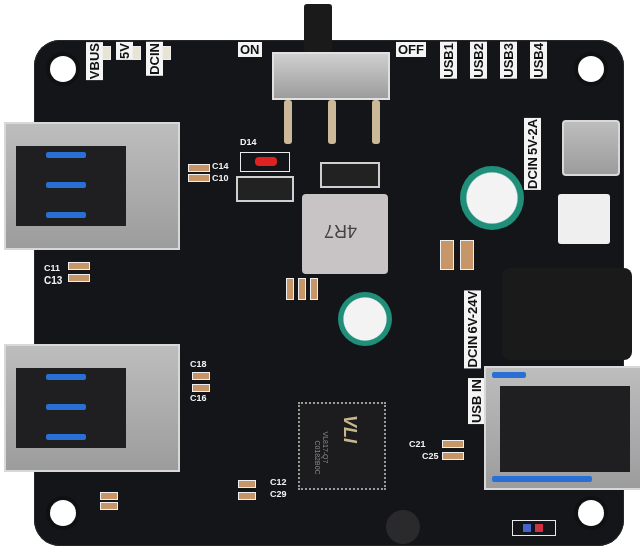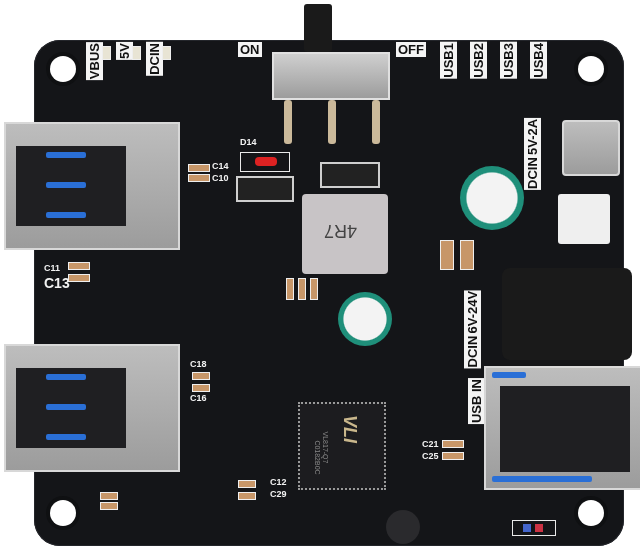--- a/index.html
+++ b/index.html
@@ -102,38 +102,38 @@
     <div class="silk" style="left:36px;top:16px;font-size:18px;color:#c9b78c;font-style:italic;transform:rotate(90deg);">VLI</div>
     <div class="silk" style="left:10px;top:40px;font-size:7px;color:#888;font-weight:normal;transform:rotate(90deg);">VL817-Q7</div>
     <div class="silk" style="left:0px;top:50px;font-size:7px;color:#888;font-weight:normal;transform:rotate(90deg);">C0182B0C</div>
   </div>
 
   <div class="smd" style="left:154px;top:124px;width:22px;height:8px;"></div>
   <div class="smd" style="left:154px;top:134px;width:22px;height:8px;"></div>
   <div class="silk" style="left:178px;top:122px;font-size:9px;">C14</div>
   <div class="silk" style="left:178px;top:134px;font-size:9px;">C10</div>
   <div class="silk" style="left:10px;top:224px;font-size:9px;">C11</div>
-  <div class="silk" style="left:10px;top:236px;font-size:14px;">C13</div>
+  <div class="silk" style="left:10px;top:236px;font-size:10px;">C13</div>
   <div class="smd" style="left:34px;top:222px;width:22px;height:8px;"></div>
   <div class="smd" style="left:34px;top:234px;width:22px;height:8px;"></div>
   <div class="silk" style="left:156px;top:320px;font-size:9px;">C18</div>
   <div class="smd" style="left:158px;top:332px;width:18px;height:8px;"></div>
   <div class="smd" style="left:158px;top:344px;width:18px;height:8px;"></div>
   <div class="silk" style="left:156px;top:354px;font-size:9px;">C16</div>
   <div class="smd" style="left:66px;top:452px;width:18px;height:8px;"></div>
   <div class="smd" style="left:66px;top:462px;width:18px;height:8px;"></div>
 
   <div class="smd" style="left:204px;top:440px;width:18px;height:8px;"></div>
   <div class="smd" style="left:204px;top:452px;width:18px;height:8px;"></div>
   <div class="silk" style="left:236px;top:438px;font-size:9px;">C12</div>
   <div class="silk" style="left:236px;top:450px;font-size:9px;">C29</div>
 
   <div class="smd" style="left:408px;top:400px;width:22px;height:8px;"></div>
   <div class="smd" style="left:408px;top:412px;width:22px;height:8px;"></div>
-  <div class="silk" style="left:388px;top:400px;font-size:9px;">C21</div>
+  <div class="silk" style="left:375px;top:400px;font-size:9px;">C21</div>
   <div class="silk" style="left:388px;top:412px;font-size:9px;">C25</div>
 
   <div class="smd" style="left:252px;top:238px;width:8px;height:22px;"></div>
   <div class="smd" style="left:264px;top:238px;width:8px;height:22px;"></div>
   <div class="smd" style="left:276px;top:238px;width:8px;height:22px;"></div>
 
   <div class="smd" style="left:406px;top:200px;width:14px;height:30px;"></div>
   <div class="smd" style="left:426px;top:200px;width:14px;height:30px;"></div>
 
   <div class="cap" style="left:352px;top:470px;width:34px;height:34px;background:#2a2a2d;"></div>

